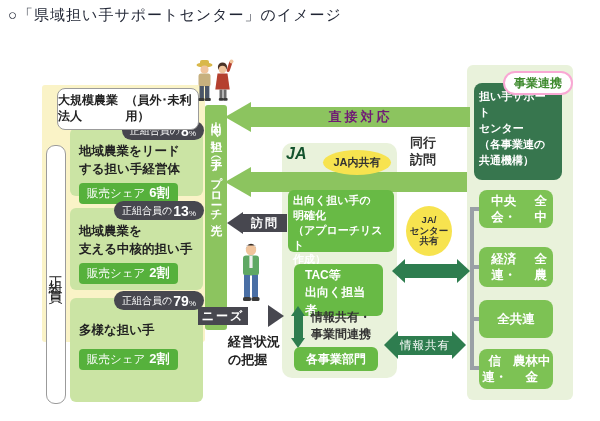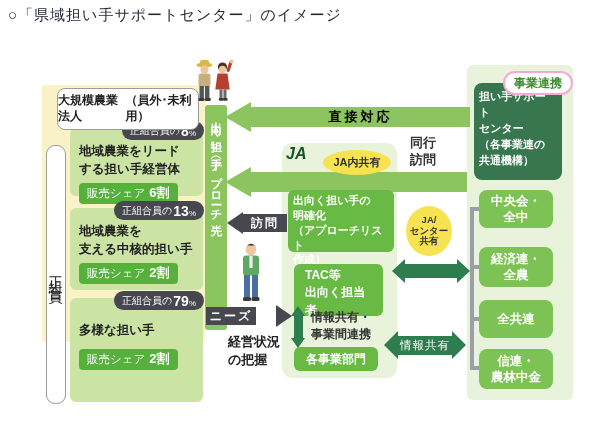--- a/index.html
+++ b/index.html
@@ -31,21 +31,21 @@
   
   .vbar{left:205px;top:105px;width:22px;height:225px;background:#8CC45F;border-radius:3px;
     display:flex;align-items:flex-start;justify-content:center;z-index:1;}
   .vbar span{writing-mode:vertical-rl;color:#fff;font-size:11.5px;font-weight:bold;
     letter-spacing:2px;margin-top:8px;}
   
   .harrow{display:flex;align-items:center;z-index:2;}
   .tri{width:0;height:0;border-style:solid;flex:none;}
   .tri-l-green{border-width:15px 26px 15px 0;border-color:transparent #8CC45F transparent transparent;}
   .shaft-green{flex:1;height:20px;background:#8CC45F;display:flex;align-items:center;justify-content:center;
-    color:#000000;font-weight:bold;font-size:13px;letter-spacing:3px;}
+    color:#701a75;font-weight:bold;font-size:13px;letter-spacing:3px;}
   .tri-l-dark{border-width:11px 16px 11px 0;border-color:transparent #47474F transparent transparent;}
   .tri-r-dark{border-width:11px 0 11px 16px;border-color:transparent transparent transparent #47474F;}
   .shaft-dark{flex:1;height:18px;background:#47474F;display:flex;align-items:center;justify-content:center;
     color:#fff;font-weight:bold;font-size:12px;letter-spacing:2px;}
   .tri-l-dg{border-width:12px 13px 12px 0;border-color:transparent #2E7D4F transparent transparent;}
   .tri-r-dg{border-width:12px 0 12px 13px;border-color:transparent transparent transparent #2E7D4F;}
   .tri-l-dg2{border-width:14px 14px 14px 0;border-color:transparent #2E7D4F transparent transparent;}
   .tri-r-dg2{border-width:14px 0 14px 14px;border-color:transparent transparent transparent #2E7D4F;}
   .shaft-dg{flex:1;height:14px;background:#2E7D4F;}
   .shaft-dg2{flex:1;height:19px;background:#2E7D4F;display:flex;align-items:center;justify-content:center;
@@ -70,21 +70,21 @@
   .dokotext{left:410px;top:135px;font-size:13px;font-weight:600;color:#333;line-height:1.3;z-index:3;}
   .needscap{left:228px;top:333px;font-size:13px;font-weight:600;color:#222;line-height:1.4;z-index:2;}
   
   .right-panel{left:467px;top:65px;width:106px;height:335px;background:#E9F2DB;border-radius:6px;z-index:0;}
   .darkbox{left:474px;top:83px;width:88px;height:97px;background:#37764E;border-radius:8px;color:#fff;
     font-weight:bold;font-size:11px;line-height:1.45;padding:6px 5px;box-sizing:border-box;z-index:2;}
   .pill{left:503px;top:71px;width:70px;height:24px;background:#fff;border:2px solid #f9a8d4;border-radius:14px;
     color:#3E8A2E;font-size:12px;font-weight:bold;display:flex;align-items:center;justify-content:center;
     box-sizing:border-box;z-index:3;}
   .orgbox{left:479px;width:74px;background:#7DC254;border-radius:8px;color:#fff;font-weight:bold;
-    font-size:12.5px;line-height:1.3;display:flex;flex-direction:column;align-items:center;justify-content:center;
+    font-size:12.5px;line-height:1.3;display:flex;flex-direction:row;align-items:center;justify-content:center;
     text-align:center;z-index:2;}
   .bracket{background:#9aa0a6;z-index:1;}
 </style>
 </head>
 <body>
 
 <div id="canvas">
 
   <div class="abs title">○「県域担い手サポートセンター」のイメージ</div>
 
@@ -231,21 +231,21 @@
     <span>各事業部門</span>
   </div>
 
   <div class="abs harrow" style="left:227px;top:212px;width:60px;height:22px;">
     <div class="tri tri-l-dark"></div>
     <div class="shaft-dark">
       <span>訪問</span>
     </div>
   </div>
 
-  <div class="abs harrow" style="left:206px;top:305px;width:86px;height:22px;gap:20px;">
+  <div class="abs harrow" style="left:198px;top:305px;width:86px;height:22px;gap:20px;">
     <div class="shaft-dark">
       <span>ニーズ</span>
     </div>
     <div class="tri tri-r-dark"></div>
   </div>
 
   <div class="abs needscap">
     <div>経営状況</div>
     <div>の把握</div>
   </div>

